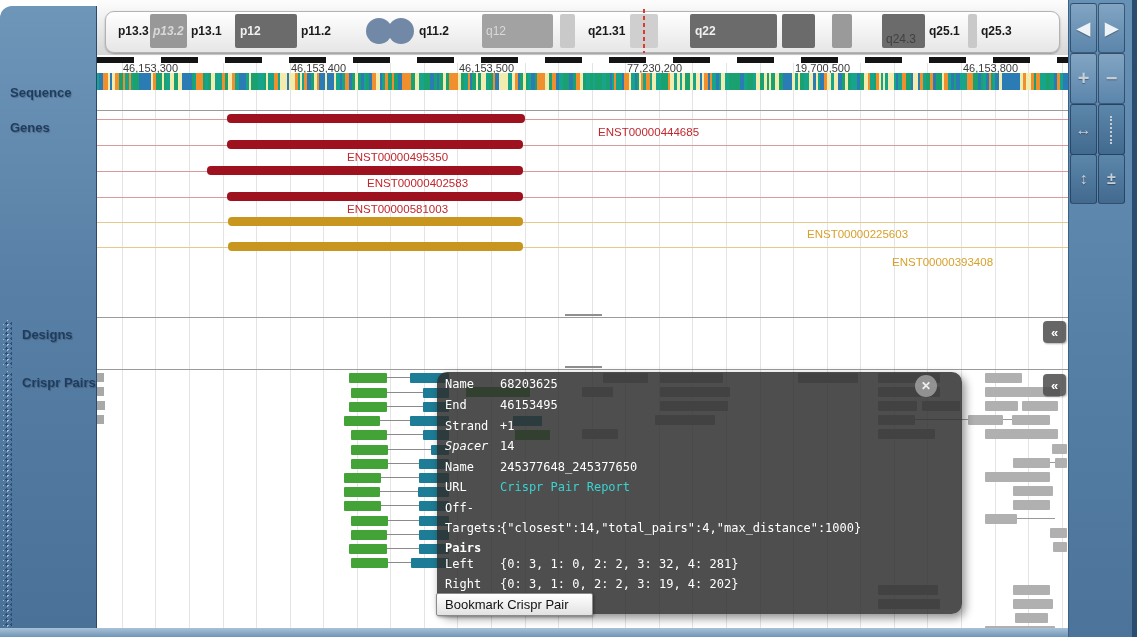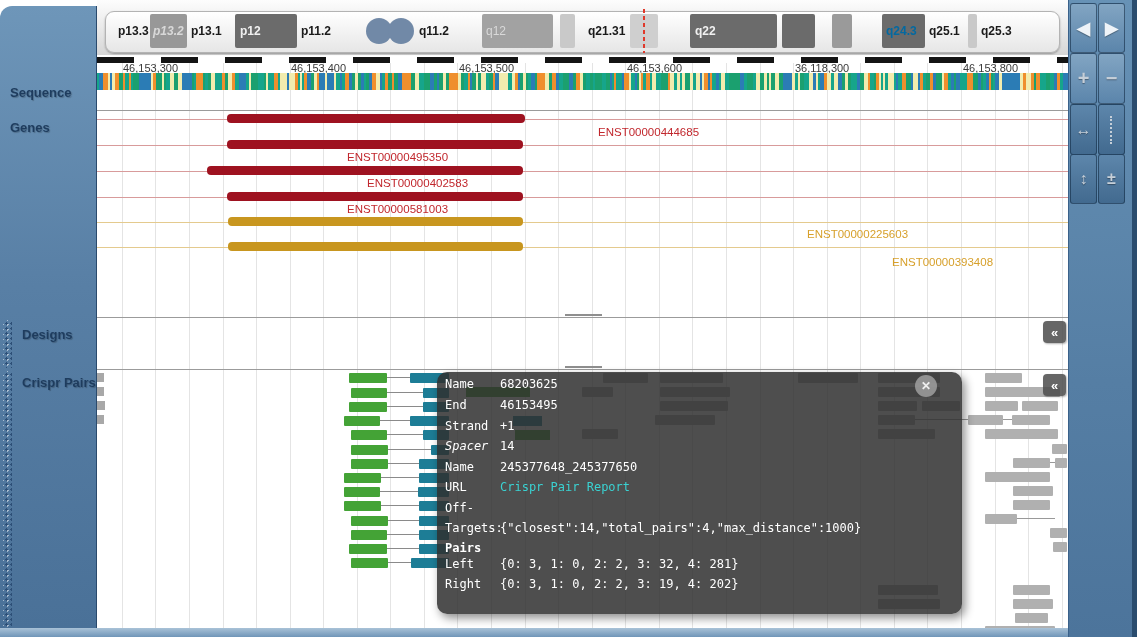--- a/index.html
+++ b/index.html
@@ -62,20 +62,21 @@
   <div class="tlabel" style="left:22px;top:327px;">Designs</div>
   <div class="tlabel" style="left:22px;top:375px;">Crispr Pairs</div>
   <div class="handle" style="left:3px;top:320px;height:48px;"></div>
   <div class="handle" style="left:3px;top:371px;height:256px;"></div>
 
   <div class="collapse" style="left:1043px;top:321px;">«</div>
   <div class="collapse" style="left:1043px;top:374px;">«</div>
 
   <div class="abs tooltip"></div>
   <div class="abs closebtn">✕</div>
+  <div class="abs bookmark">Bookmark Crispr Pair</div>
 
   <div class="abs rpanel"></div>
 
   <div class="abs bottomframe"></div>
 <div style="position: absolute; left: 97px; top: 55px; width: 971px; height: 573px; background: rgb(255, 255, 255); z-index: 0;"></div>
     <div style="position: absolute; left: 122px; top: 63px; width: 1px; height: 565px; background: rgb(228, 228, 228); z-index: 1;"></div>
     <div style="position: absolute; left: 155px; top: 63px; width: 1px; height: 565px; background: rgb(228, 228, 228); z-index: 1;"></div>
     <div style="position: absolute; left: 189px; top: 63px; width: 1px; height: 565px; background: rgb(228, 228, 228); z-index: 1;"></div>
     <div style="position: absolute; left: 223px; top: 63px; width: 1px; height: 565px; background: rgb(228, 228, 228); z-index: 1;"></div>
     <div style="position: absolute; left: 256px; top: 63px; width: 1px; height: 565px; background: rgb(228, 228, 228); z-index: 1;"></div>
@@ -122,28 +123,28 @@
     <div style="position: absolute; left: 388px; top: 18px; width: 26px; height: 26px; border-radius: 50%; background: rgb(113, 137, 167); z-index: 3;"></div>
     <div style="position: absolute; left: 118px; top: 24px; color: rgb(26, 26, 26); font-weight: bold; font-size: 12px; white-space: nowrap; z-index: 4;">p13.3</div>
     <div style="position: absolute; left: 153px; top: 24px; color: rgb(217, 217, 217); font-weight: bold; font-size: 12px; white-space: nowrap; z-index: 4; font-style: italic;">p13.2</div>
     <div style="position: absolute; left: 191px; top: 24px; color: rgb(26, 26, 26); font-weight: bold; font-size: 12px; white-space: nowrap; z-index: 4;">p13.1</div>
     <div style="position: absolute; left: 240px; top: 24px; color: rgb(240, 240, 240); font-weight: bold; font-size: 12px; white-space: nowrap; z-index: 4;">p12</div>
     <div style="position: absolute; left: 301px; top: 24px; color: rgb(26, 26, 26); font-weight: bold; font-size: 12px; white-space: nowrap; z-index: 4;">p11.2</div>
     <div style="position: absolute; left: 419px; top: 24px; color: rgb(26, 26, 26); font-weight: bold; font-size: 12px; white-space: nowrap; z-index: 4;">q11.2</div>
     <div style="position: absolute; left: 486px; top: 24px; color: rgb(217, 217, 217); font-weight: normal; font-size: 12px; white-space: nowrap; z-index: 4;">q12</div>
     <div style="position: absolute; left: 588px; top: 24px; color: rgb(26, 26, 26); font-weight: bold; font-size: 12px; white-space: nowrap; z-index: 4;">q21.31</div>
     <div style="position: absolute; left: 695px; top: 24px; color: rgb(240, 240, 240); font-weight: bold; font-size: 12px; white-space: nowrap; z-index: 4;">q22</div>
-    <div style="position: absolute; left: 886px; top: 24px; color: #0369a1; font-weight: bold; font-size: 12px; white-space: nowrap; z-index: 4;">q24.3</div>
+    <div style="position: absolute; left: 886px; top: 32px; color: #404040; font-weight: normal; font-size: 12px; white-space: nowrap; z-index: 4;">q24.3</div>
     <div style="position: absolute; left: 929px; top: 24px; color: rgb(26, 26, 26); font-weight: bold; font-size: 12px; white-space: nowrap; z-index: 4;">q25.1</div>
     <div style="position: absolute; left: 981px; top: 24px; color: rgb(26, 26, 26); font-weight: bold; font-size: 12px; white-space: nowrap; z-index: 4;">q25.3</div>
     <div style="position: absolute; left: 123px; top: 62px; font-size: 11px; color: rgb(58, 58, 58); z-index: 2;">46,153,300</div>
     <div style="position: absolute; left: 291px; top: 62px; font-size: 11px; color: rgb(58, 58, 58); z-index: 2;">46,153,400</div>
     <div style="position: absolute; left: 459px; top: 62px; font-size: 11px; color: rgb(58, 58, 58); z-index: 2;">46,153,500</div>
-    <div style="position: absolute; left: 627px; top: 62px; font-size: 11px; color: rgb(58, 58, 58); z-index: 2;">46,153,600</div>
-    <div style="position: absolute; left: 795px; top: 62px; font-size: 11px; color: rgb(58, 58, 58); z-index: 2;">36,118,300</div>
+    <div style="position: absolute; left: 627px; top: 62px; font-size: 11px; color: rgb(58, 58, 58); z-index: 2;">77,230,200</div>
+    <div style="position: absolute; left: 795px; top: 62px; font-size: 11px; color: rgb(58, 58, 58); z-index: 2;">19,700,500</div>
     <div style="position: absolute; left: 963px; top: 62px; font-size: 11px; color: rgb(58, 58, 58); z-index: 2;">46,153,800</div>
     <div style="position: absolute; left: 97px; top: 73px; width: 2px; height: 17px; background: rgb(22, 165, 139); z-index: 2;"></div>
     <div style="position: absolute; left: 99px; top: 73px; width: 4px; height: 17px; background: rgb(43, 124, 181); z-index: 2;"></div>
     <div style="position: absolute; left: 103px; top: 73px; width: 3px; height: 17px; background: rgb(239, 143, 45); z-index: 2;"></div>
     <div style="position: absolute; left: 106px; top: 73px; width: 2px; height: 17px; background: rgb(239, 143, 45); z-index: 2;"></div>
     <div style="position: absolute; left: 108px; top: 73px; width: 2px; height: 17px; background: rgb(242, 236, 174); z-index: 2;"></div>
     <div style="position: absolute; left: 110px; top: 73px; width: 2px; height: 17px; background: rgb(43, 124, 181); z-index: 2;"></div>
     <div style="position: absolute; left: 112px; top: 73px; width: 3px; height: 17px; background: rgb(242, 236, 174); z-index: 2;"></div>
     <div style="position: absolute; left: 115px; top: 73px; width: 4px; height: 17px; background: rgb(239, 143, 45); z-index: 2;"></div>
     <div style="position: absolute; left: 119px; top: 73px; width: 4px; height: 17px; background: rgb(27, 160, 111); z-index: 2;"></div>

